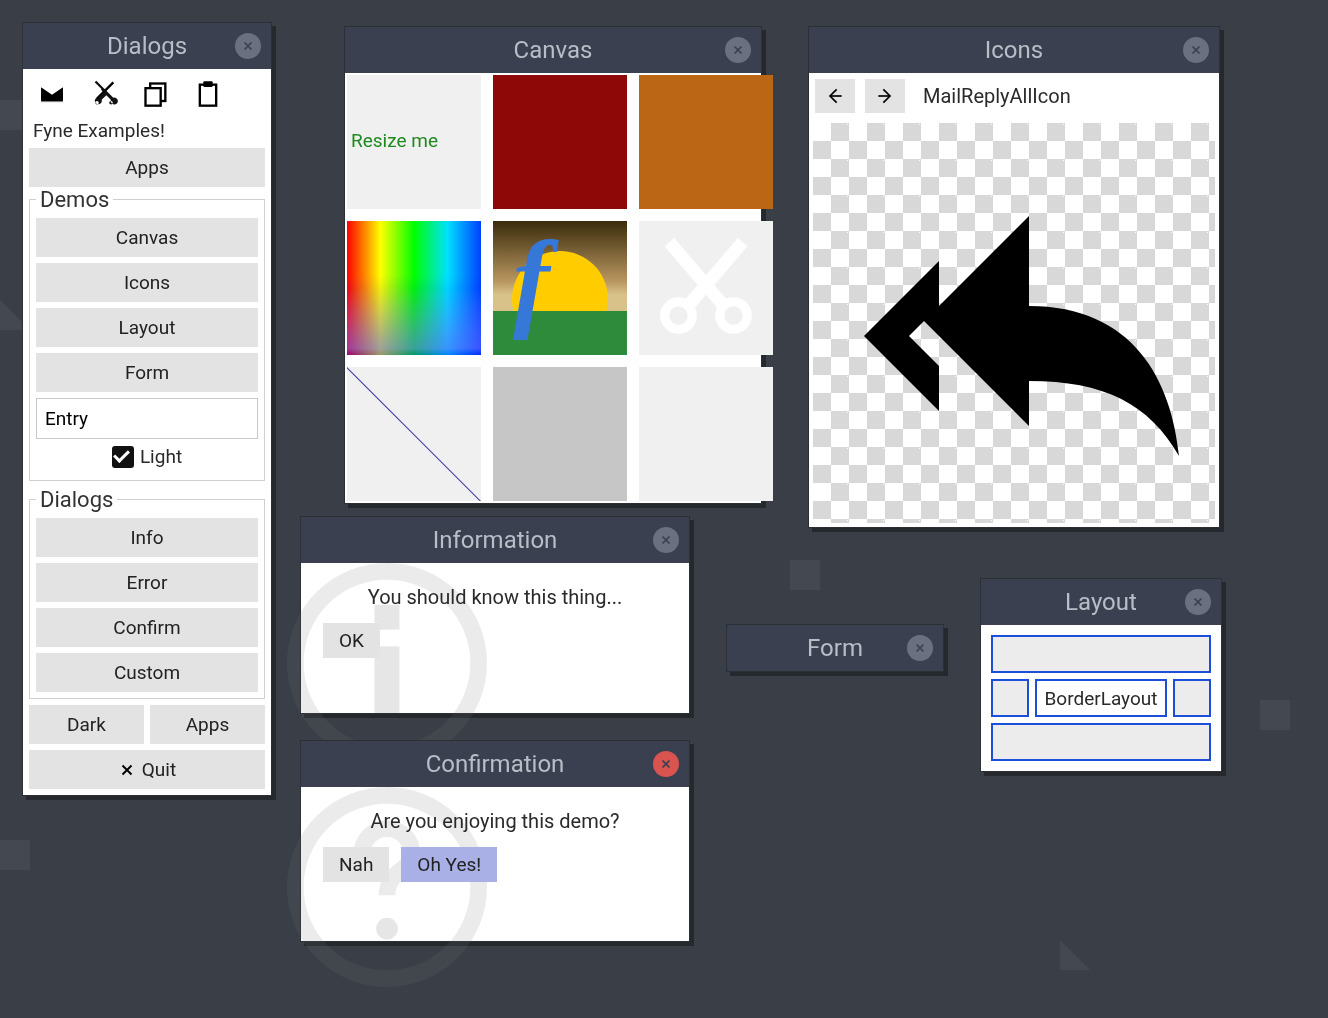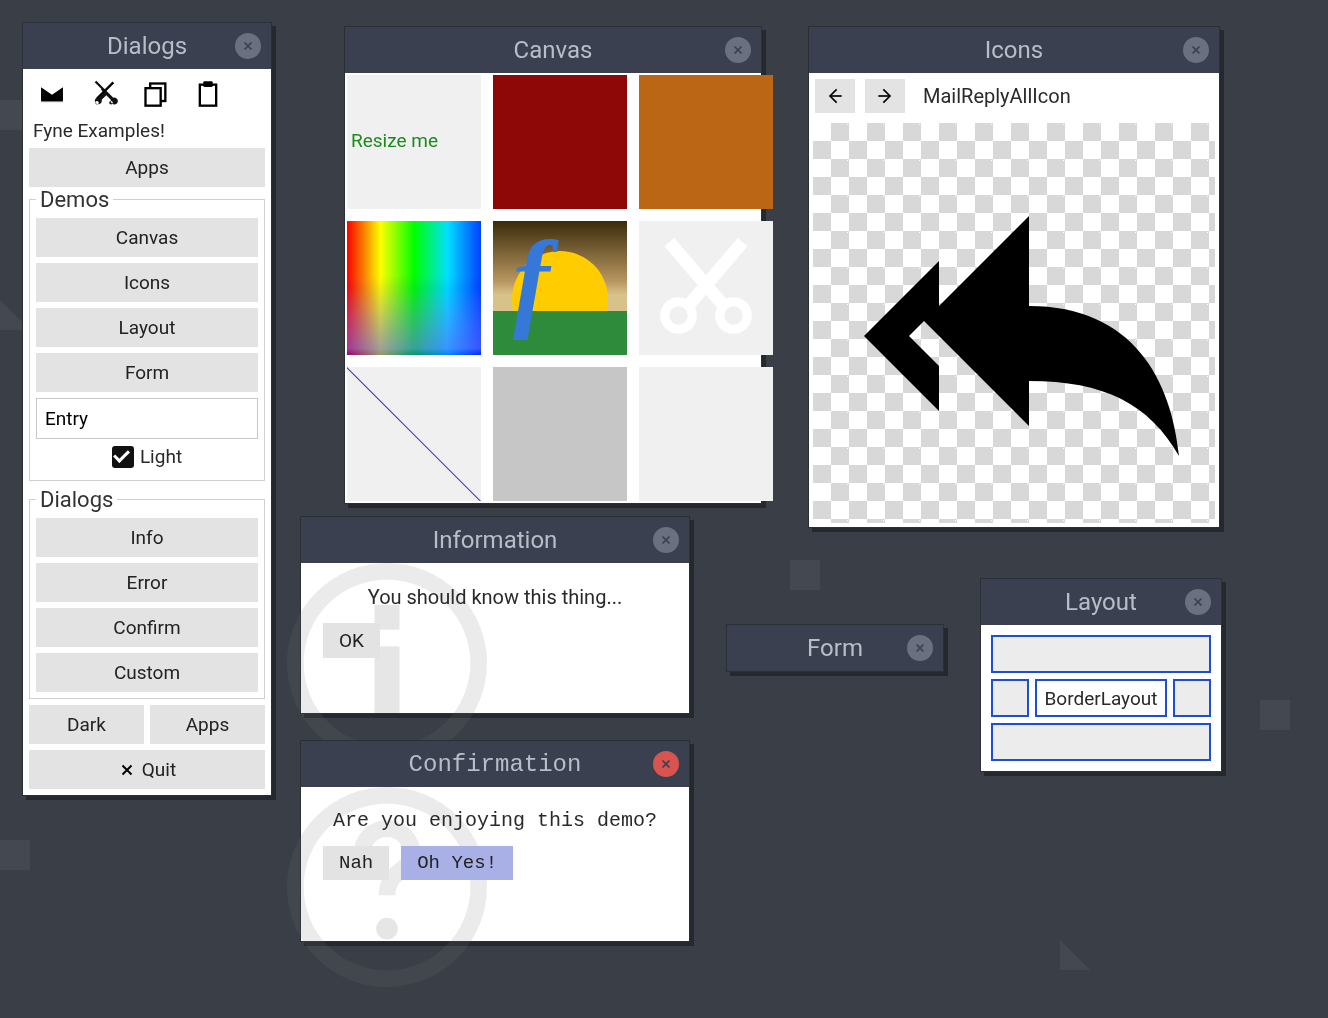--- a/index.html
+++ b/index.html
@@ -227,21 +227,21 @@
           <rect x="10.5" y="10" width="3" height="8"></rect>
           <rect x="10.5" y="5" width="3" height="3"></rect>
         </svg></div>
     <div style="position:relative;z-index:1">You should know this thing...</div>
     <div class="dialog-btns" style="position:relative;z-index:1">
       <button class="btn small">OK</button>
     </div>
   </div>
 </div>
 
-<div class="win" style="left:300px;top:740px;width:388px;font-family:Liberation Mono, monospace;">
+<div class="win" style="left:300px;top:740px;width:388px;">
   <div class="titlebar">
     <span>Confirmation</span>
     <div class="closebtn red">
         <svg viewBox="0 0 24 24">
           <path d="M18 6L6 18M6 6l12 12" stroke="#3b4050" stroke-width="3" fill="none"></path>
         </svg>
       </div>
   </div>
   <div class="dialog-body" style="height:110px">
     <div class="watermark q"><svg viewBox="0 0 24 24">

